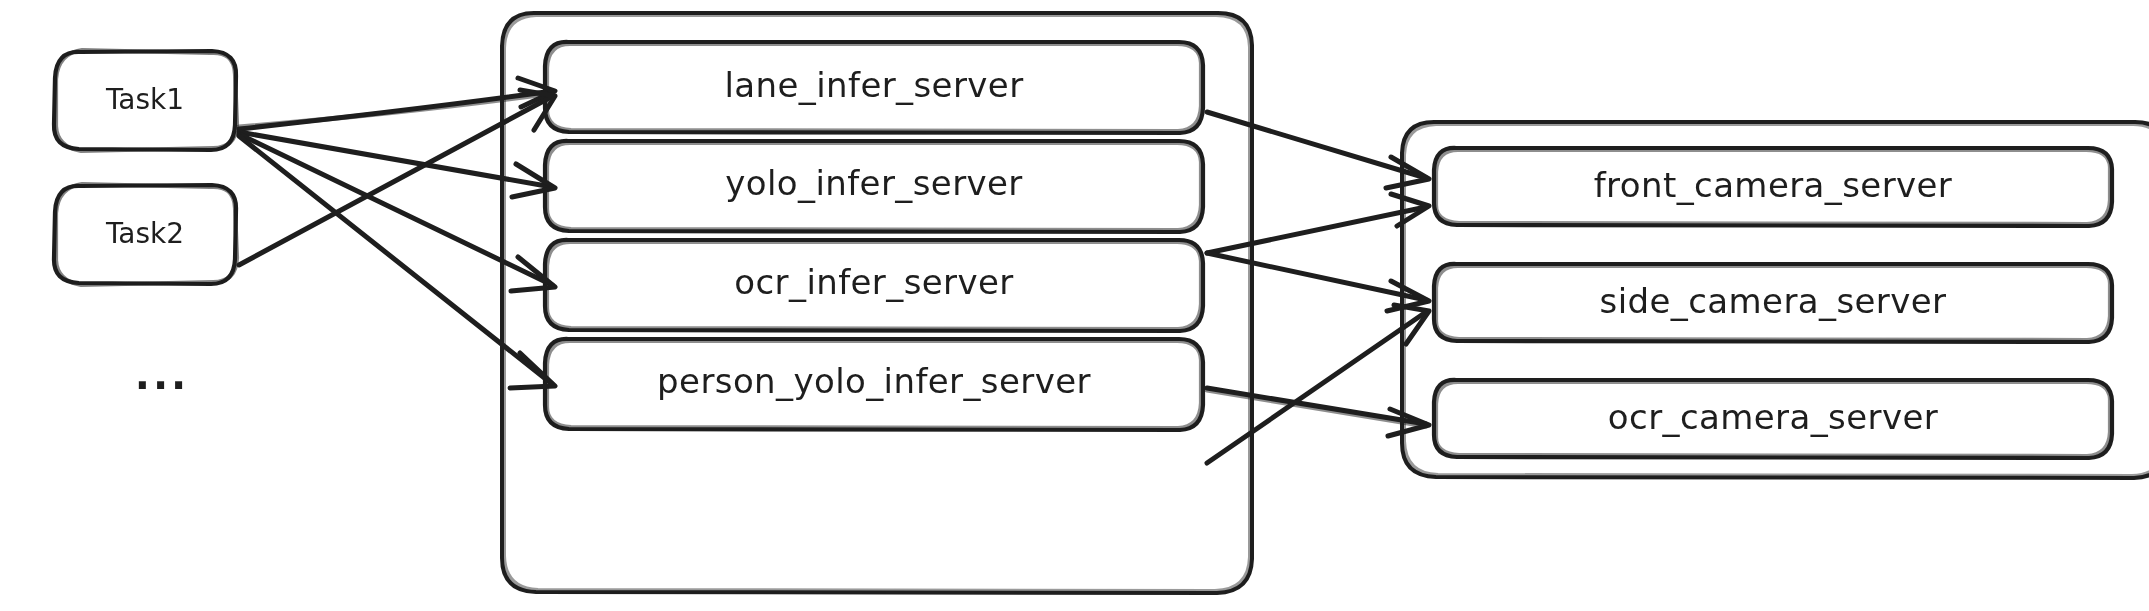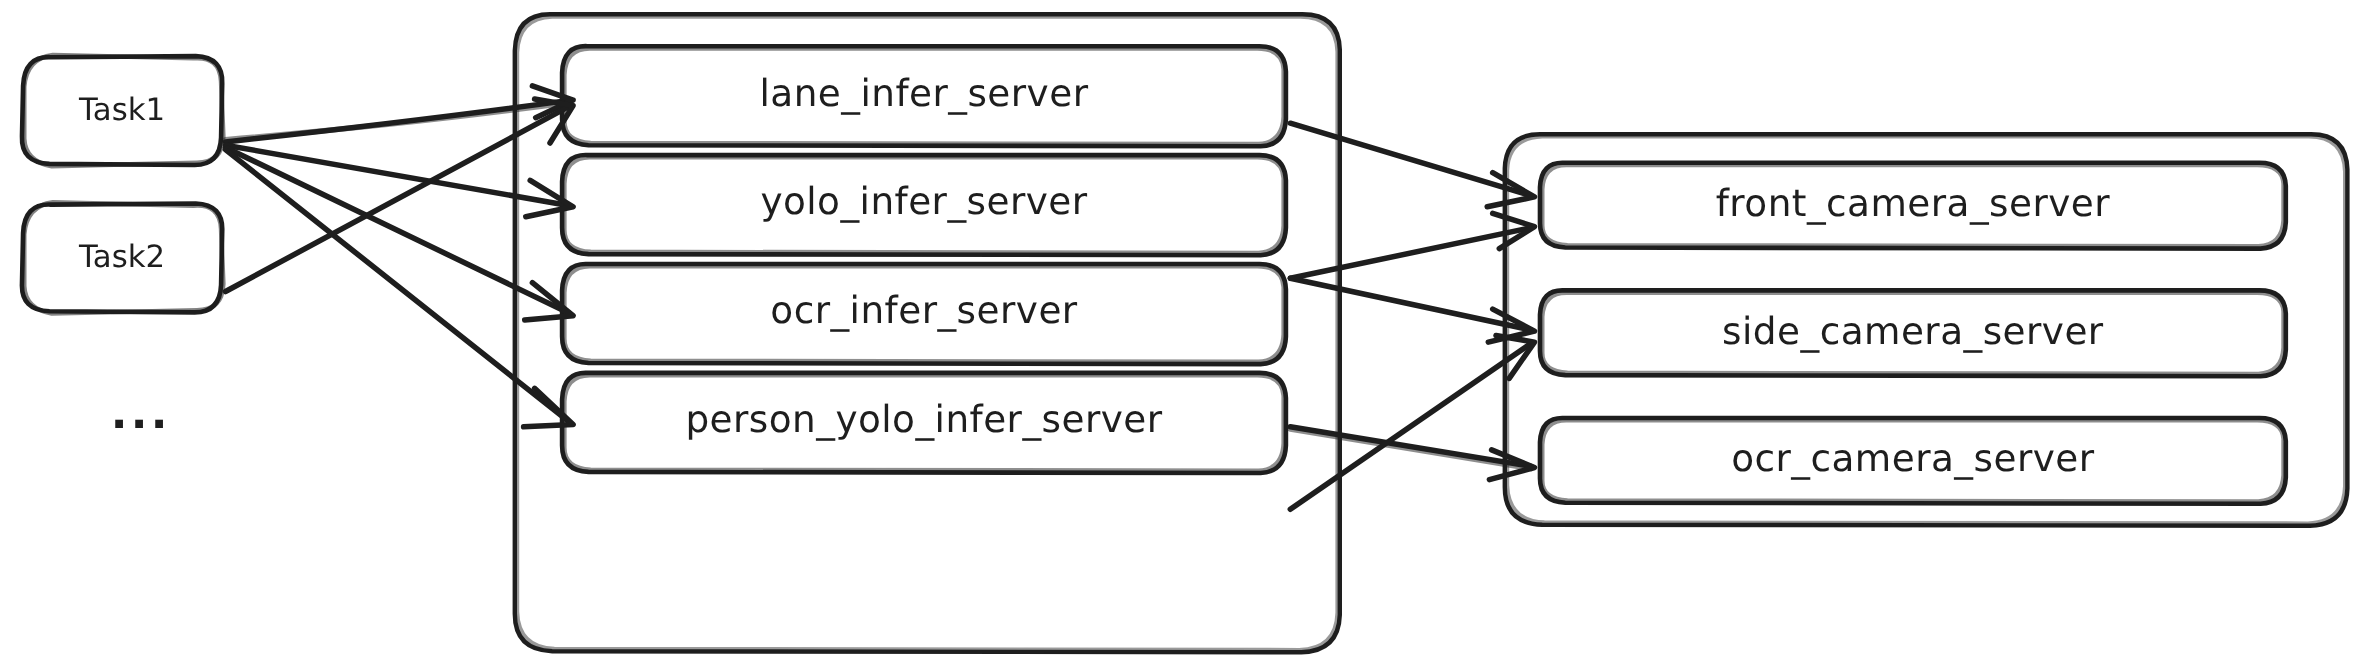--- a/index.html
+++ b/index.html
@@ -11,20 +11,21 @@
     width: 2149px;
     height: 611px;
     overflow: hidden;
     font-family: "DejaVu Sans", sans-serif;
   }
   #diagram-root {
     position: relative;
     width: 1928px;
     height: 611px;
     background: #ffffff;
+    margin-left: 34px;
   }
   svg#diagram-svg {
     position: absolute;
     top: 0;
     left: 0;
     width: 2149px;
     height: 611px;
   }
   .sketch-stroke {
     fill: none;

